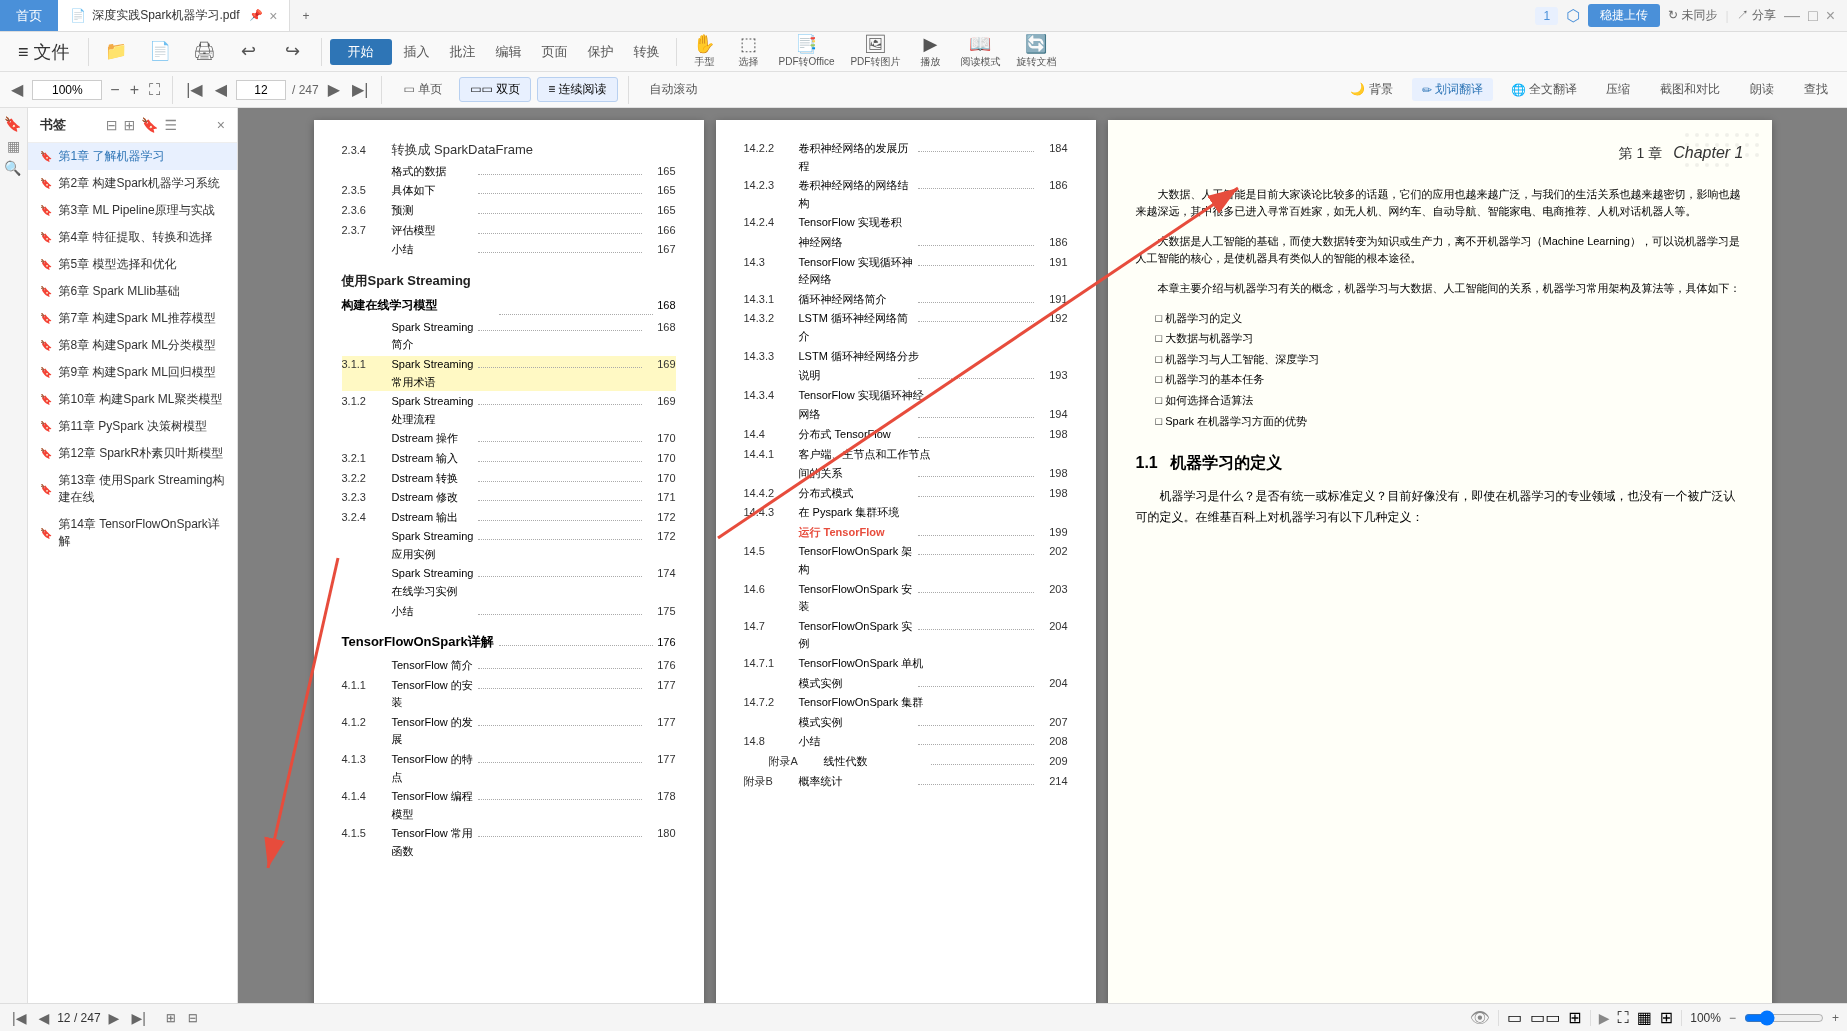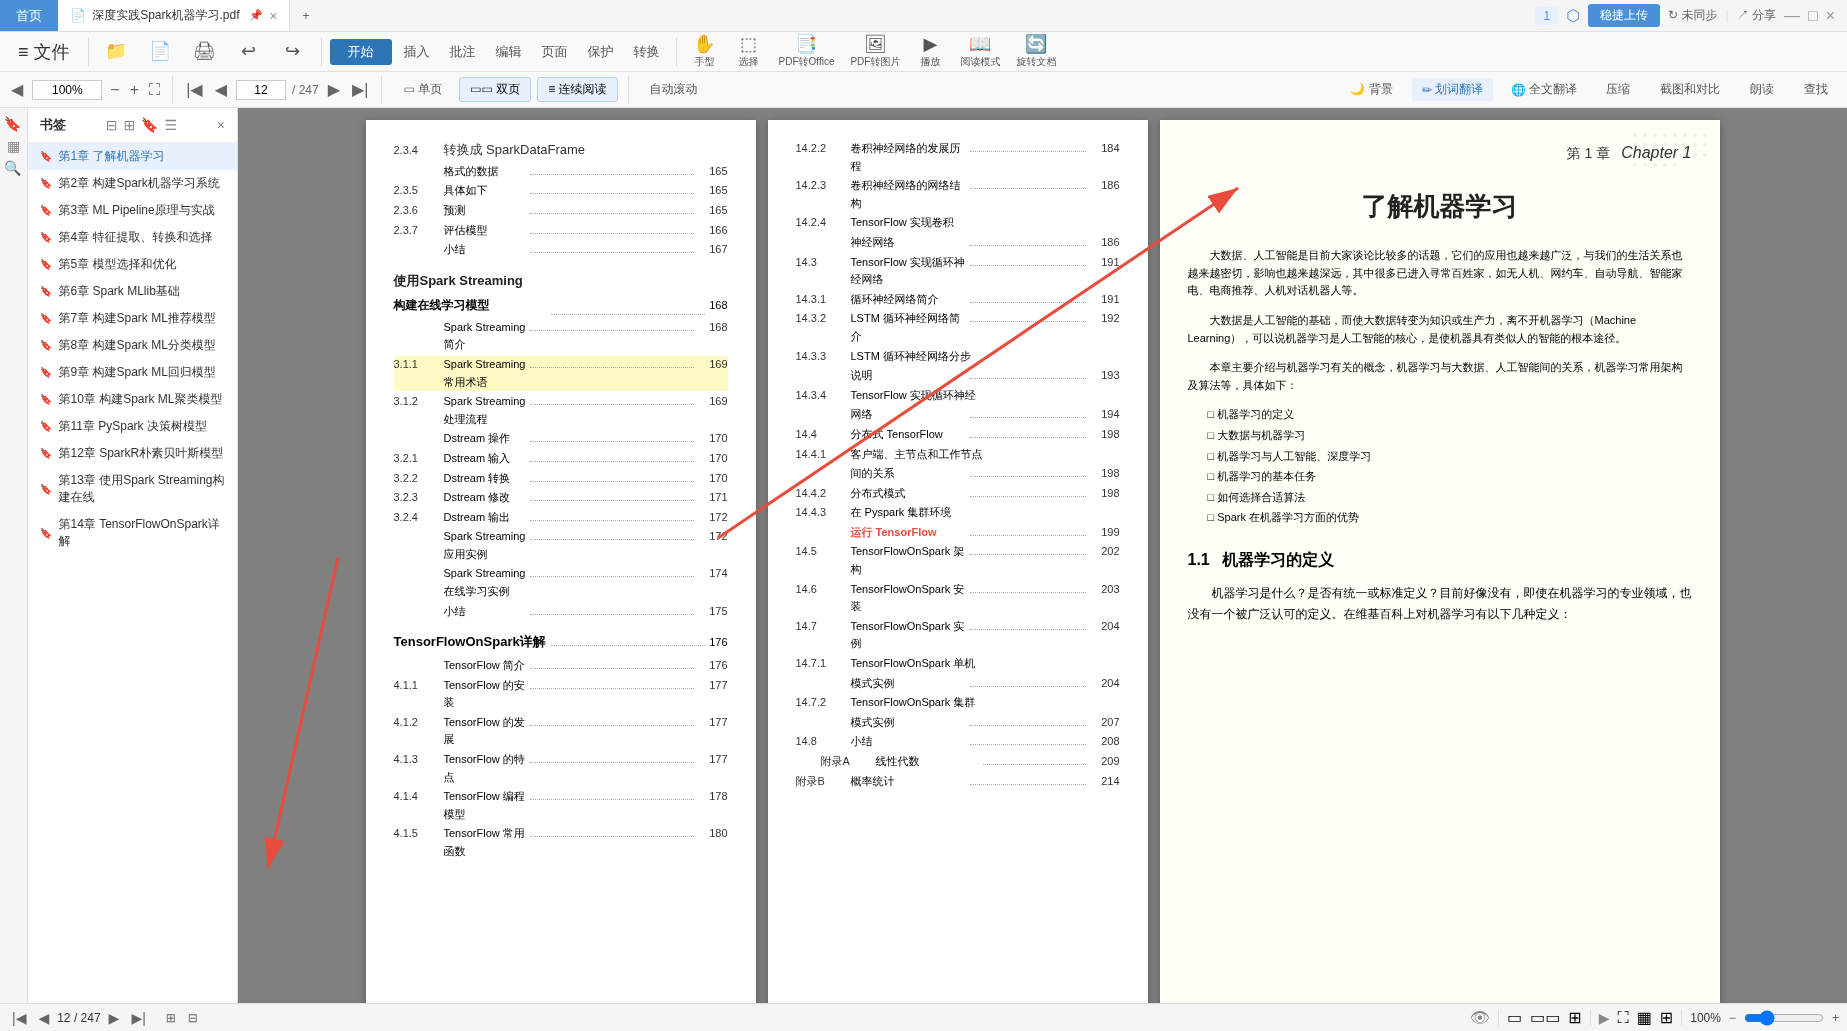--- a/index.html
+++ b/index.html
@@ -97,21 +97,21 @@
     .toc-text { flex: 1; }
 
     
     .pdf-area { flex: 1; background: #808080; overflow-y: auto; display: flex; gap: 12px; padding: 12px; justify-content: center; }
     .pdf-page {
       background: white; box-shadow: 0 2px 8px rgba(0,0,0,0.3);
       min-width: 380px; padding: 20px 28px; font-size: 11px; line-height: 1.6;
       position: relative;
     }
     .pdf-page-toc { width: 390px; }
-    .pdf-page-content { width: 560px; }
+    .pdf-page-content { width: 664px; }
 
     
     .toc-entry { display: flex; align-items: baseline; margin-bottom: 2px; }
     .toc-entry .num { min-width: 50px; font-size: 11px; color: #333; }
     .toc-entry .title { flex: 1; font-size: 13px; color: #333; }
     .toc-entry .page-num { font-size: 11px; color: #333; min-width: 30px; text-align: right; }
     .section-header { font-weight: bold; font-size: 13px; margin: 10px 0 4px; color: #222; }
     .chapter-header { text-align: right; margin-bottom: 20px; }
     .chapter-text p { margin-bottom: 12px; text-indent: 2em; }
     .toc-bullets { margin: 8px 0 8px 20px; }
@@ -735,23 +735,20 @@
         </svg>
       </div>
 
       <div class="chapter-header">
         <div>
           <span style="font-size:14px; color:#333;">第 1 章</span>
           <span style="font-size:16px; font-style:italic; color:#333; margin-left:8px;">Chapter 1</span>
         </div>
       </div>
 
-      <div style="text-align:center; margin: 10px 0 20px;">
-        <span style="font-size:26px; font-weight:bold; color:#222;">了解机器学习</span>
-      </div>
 
       <div class="chapter-text">
         <p>大数据、人工智能是目前大家谈论比较多的话题，它们的应用也越来越广泛，与我们的生活关系也越来越密切，影响也越来越深远，其中很多已进入寻常百姓家，如无人机、网约车、自动导航、智能家电、电商推荐、人机对话机器人等。</p>
         <p>大数据是人工智能的基础，而使大数据转变为知识或生产力，离不开机器学习（Machine Learning），可以说机器学习是人工智能的核心，是使机器具有类似人的智能的根本途径。</p>
         <p>本章主要介绍与机器学习有关的概念，机器学习与大数据、人工智能间的关系，机器学习常用架构及算法等，具体如下：</p>
       </div>
 
       <ul class="toc-bullets">
         <li>机器学习的定义</li>
         <li>大数据与机器学习</li>

